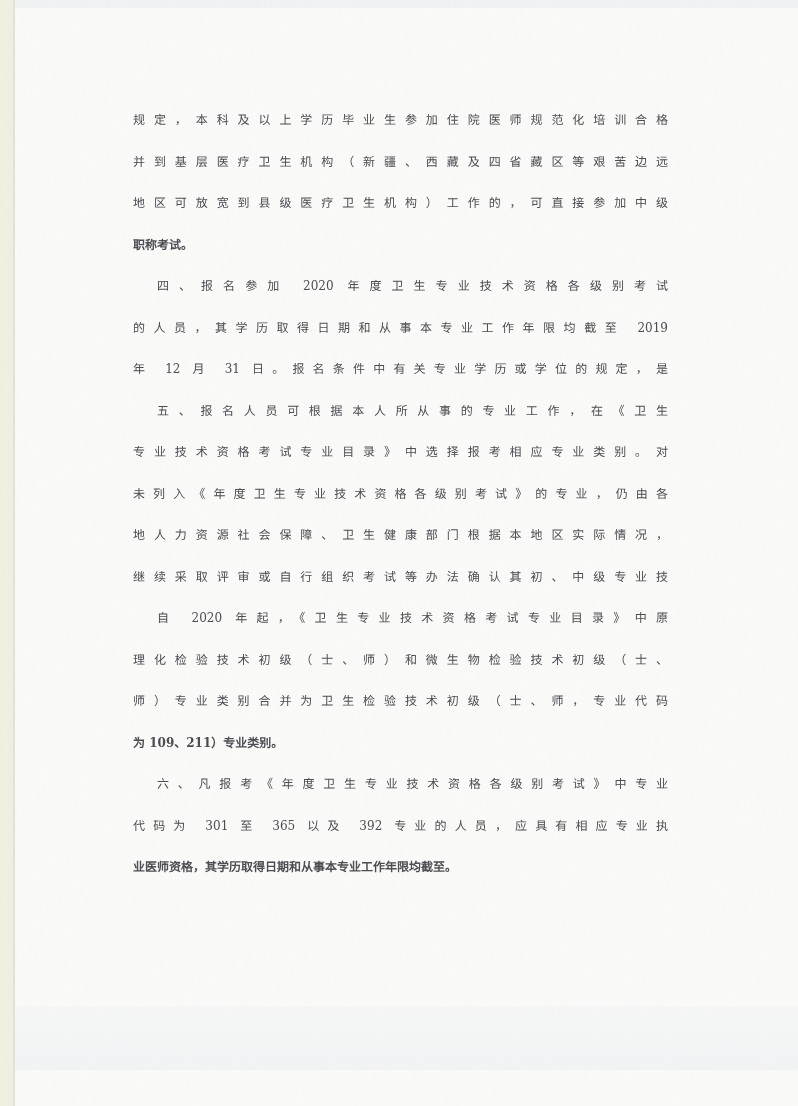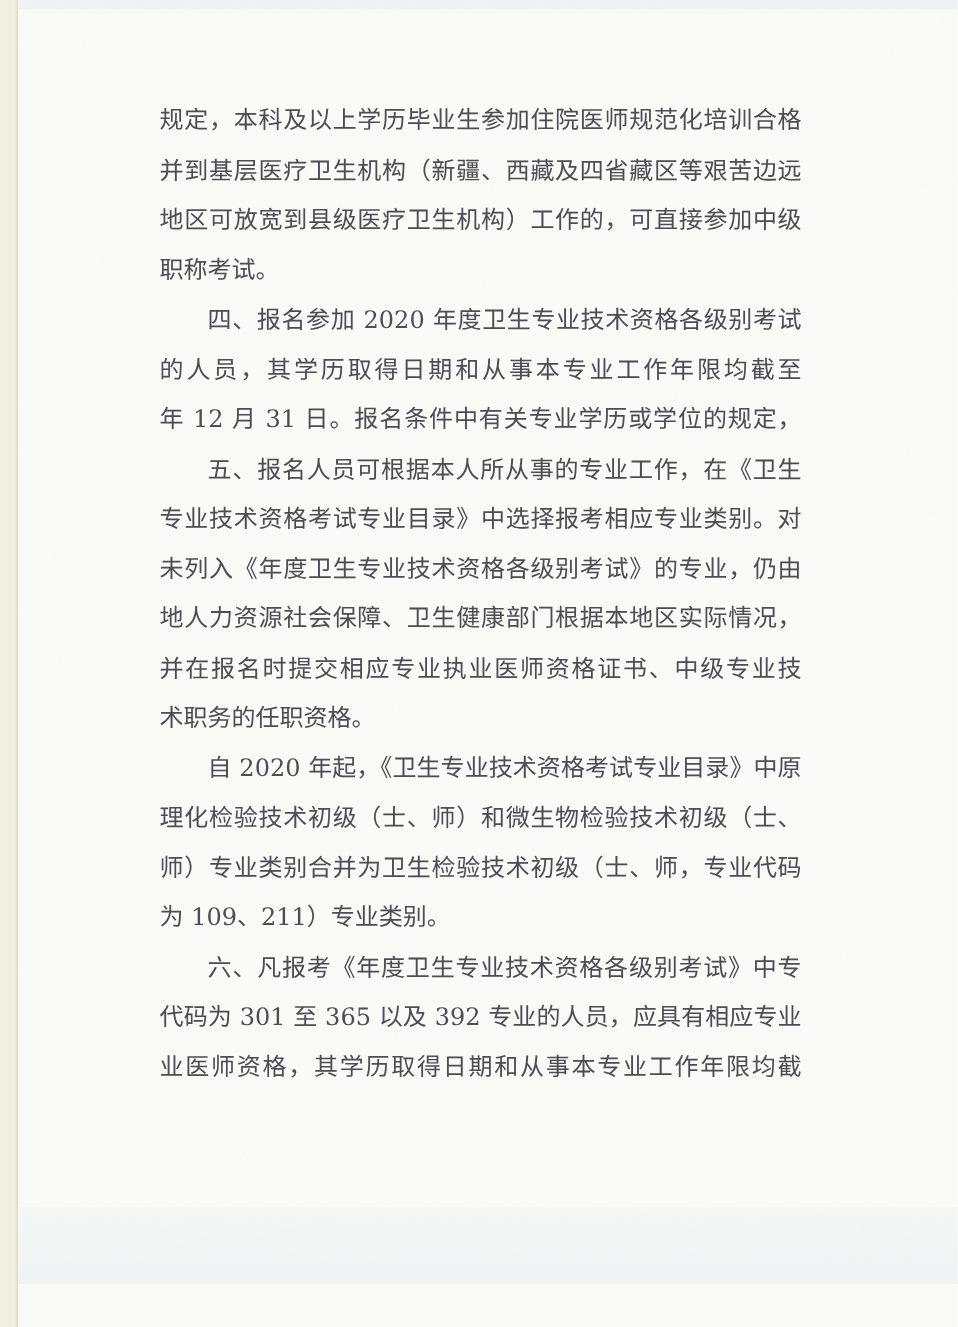--- a/index.html
+++ b/index.html
@@ -36,36 +36,37 @@
     position: absolute;
     left: 15px; right: 0;
     top: 0; height: 8px;
     background: rgba(205,212,224,0.18);
     z-index: 1;
   }
   
   .doc-body {
     position: absolute;
     left: 133px;
-    top: 80px;
+    top: 100px;
     width: 535px;
     color: var(--text-color, #4c4c52);
-    font-size: 20px;
+    font-size: 12px;
     line-height: 41.5px;
     letter-spacing: 0;
     z-index: 2;
   }
   .text-line {
     text-align: justify;
     text-align-last: justify;
     height: 41.5px;
     overflow: hidden;
   }
   .text-line.end {
     text-align-last: left;
+    font-weight: bold;
   }
   .text-line.indent {
     text-indent: 2em;
   }
   
   .noise-overlay {
     position: absolute;
     left: 0; top: 0;
     width: 798px; height: 1106px;
     z-index: 4;
@@ -85,22 +86,21 @@
     <div class="text-line">并到基层医疗卫生机构（新疆、西藏及四省藏区等艰苦边远</div>
     <div class="text-line">地区可放宽到县级医疗卫生机构）工作的，可直接参加中级</div>
     <div class="text-line end">职称考试。</div>
     <div class="text-line indent">四、报名参加 2020 年度卫生专业技术资格各级别考试</div>
     <div class="text-line">的人员，其学历取得日期和从事本专业工作年限均截至 2019</div>
     <div class="text-line">年 12 月 31 日。报名条件中有关专业学历或学位的规定，是</div>
     <div class="text-line indent">五、报名人员可根据本人所从事的专业工作，在《卫生</div>
     <div class="text-line">专业技术资格考试专业目录》中选择报考相应专业类别。对</div>
     <div class="text-line">未列入《年度卫生专业技术资格各级别考试》的专业，仍由各</div>
     <div class="text-line">地人力资源社会保障、卫生健康部门根据本地区实际情况，</div>
-    <div class="text-line">并在报名时提交相应专业执业医师资格证书、中级专业技</div>
-    <div class="text-line end">术职务的任职资格。</div>
+    <div class="text-line">继续采取评审或自行组织考试等办法确认其初、中级专业技</div>
     <div class="text-line indent">自 2020 年起，《卫生专业技术资格考试专业目录》中原</div>
     <div class="text-line">理化检验技术初级（士、师）和微生物检验技术初级（士、</div>
     <div class="text-line">师）专业类别合并为卫生检验技术初级（士、师，专业代码</div>
     <div class="text-line end">为 109、211）专业类别。</div>
     <div class="text-line indent">六、凡报考《年度卫生专业技术资格各级别考试》中专业</div>
     <div class="text-line">代码为 301 至 365 以及 392 专业的人员，应具有相应专业执</div>
     <div class="text-line end">业医师资格，其学历取得日期和从事本专业工作年限均截至。</div>
   </div>
 
 <svg class="noise-overlay" width="798" height="1106" xmlns="http://www.w3.org/2000/svg">

